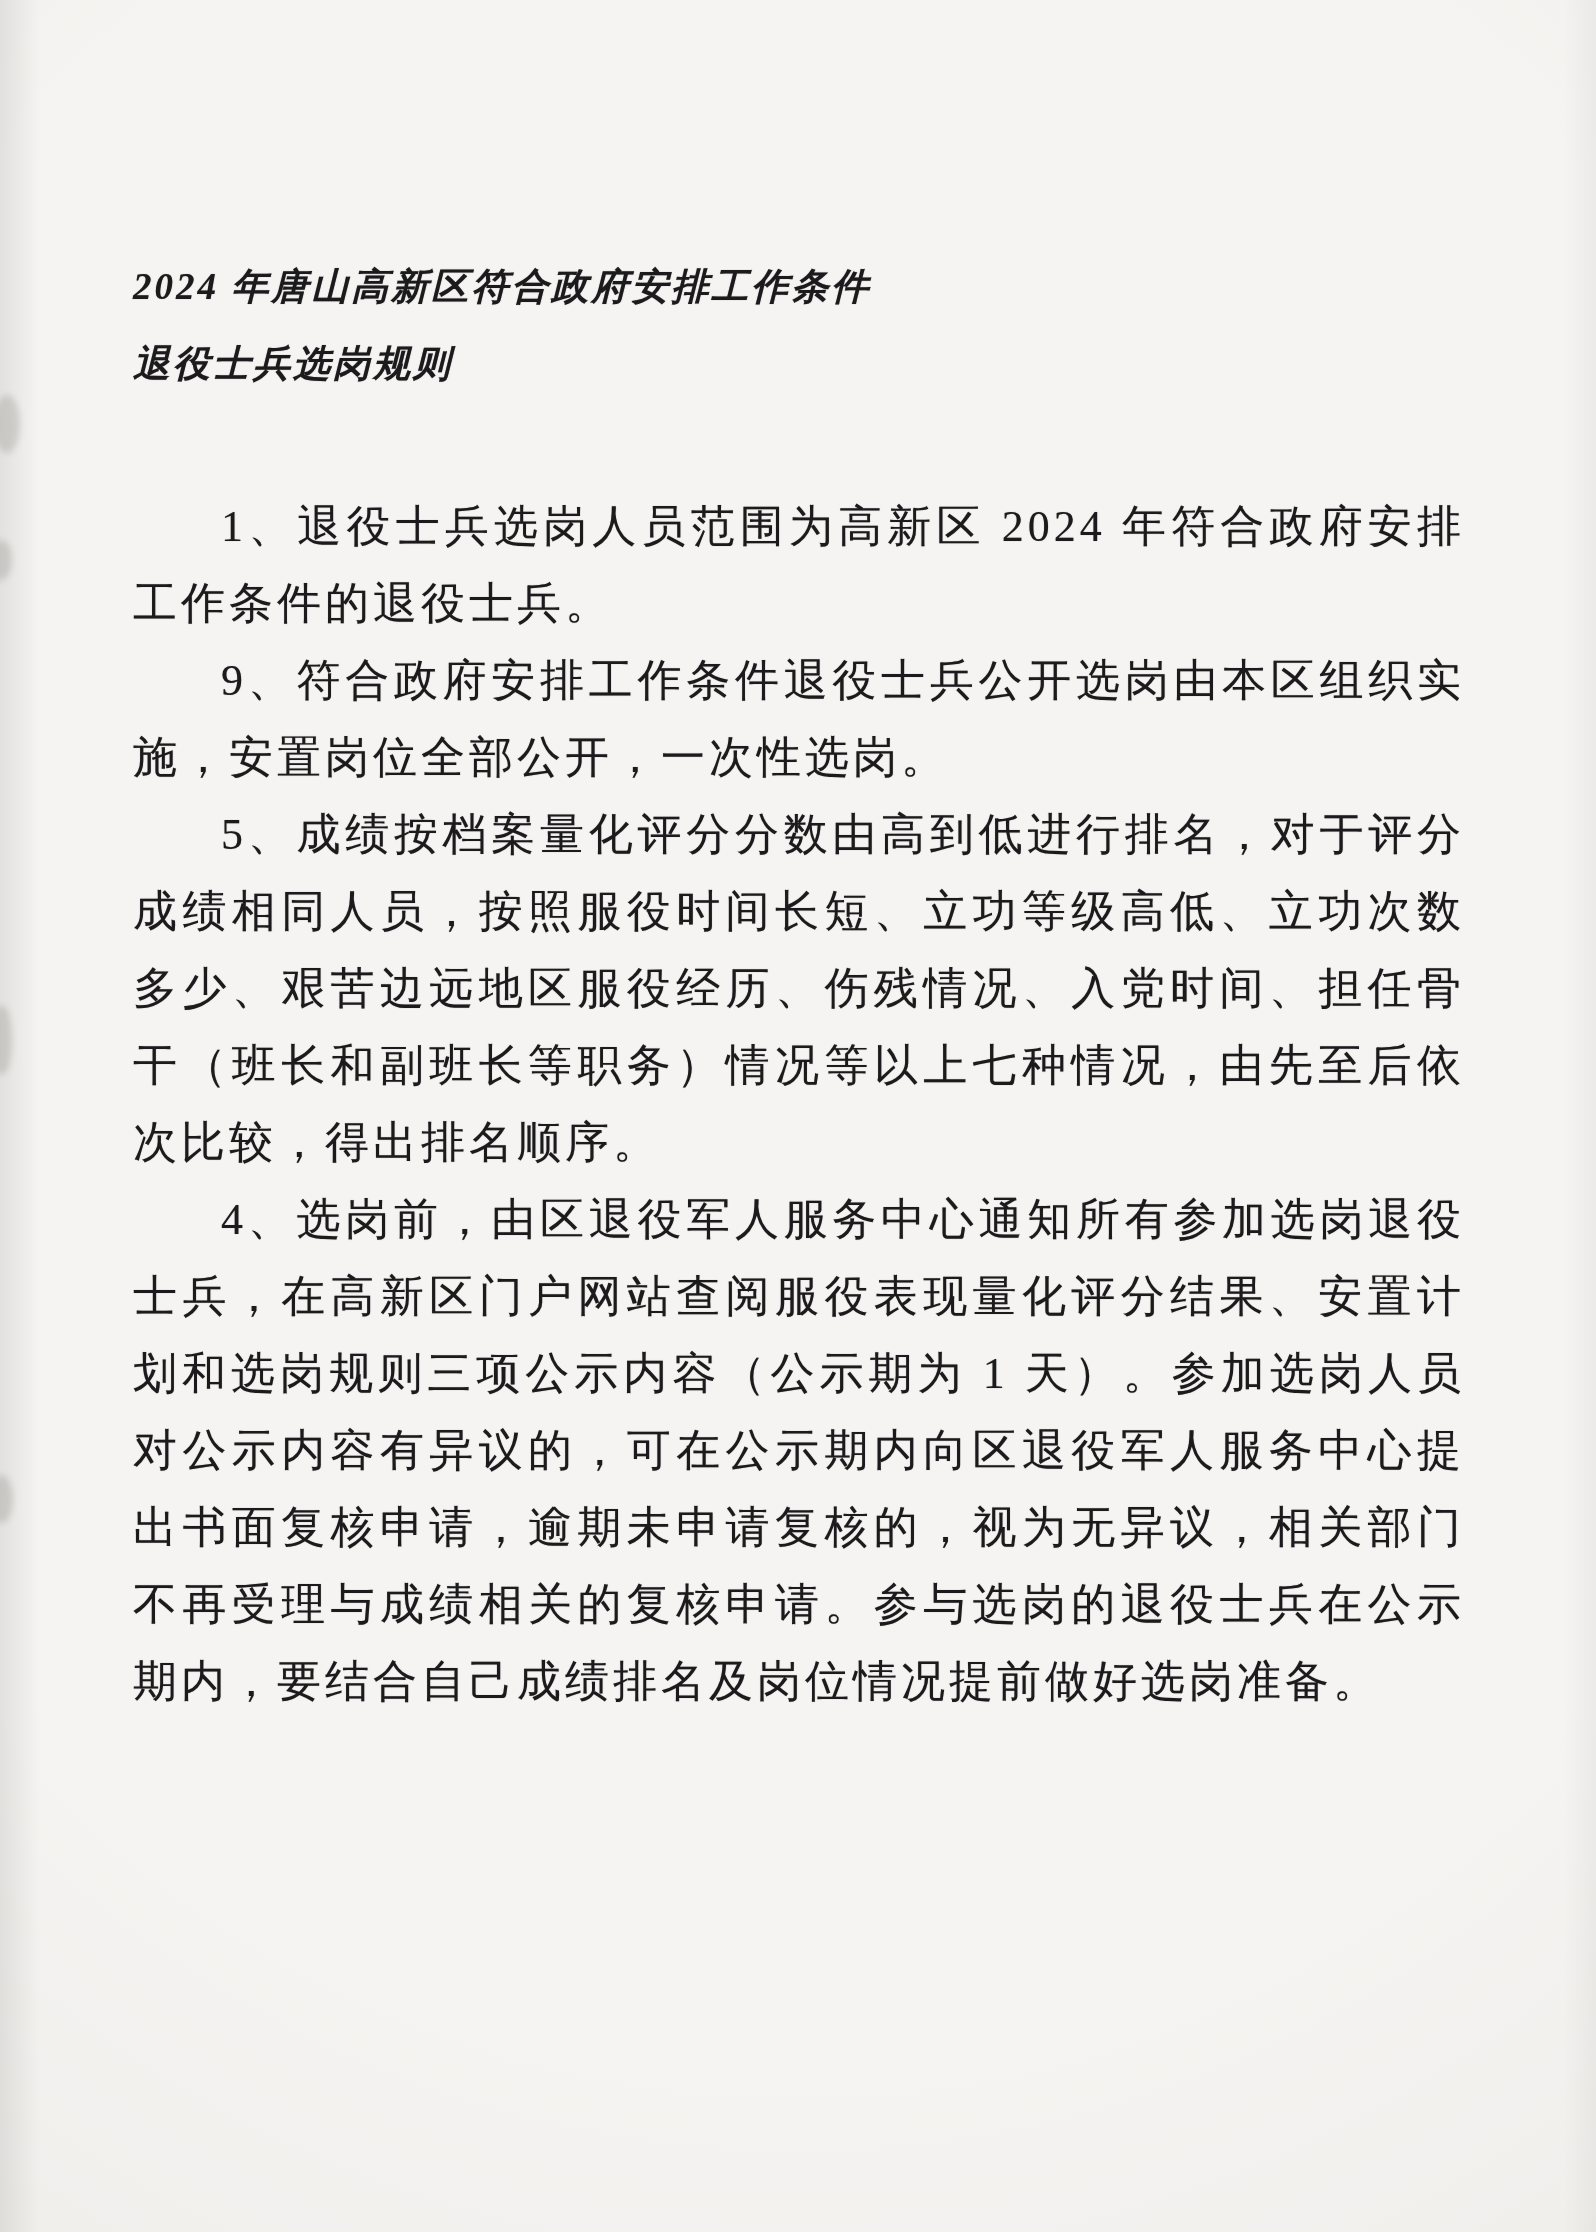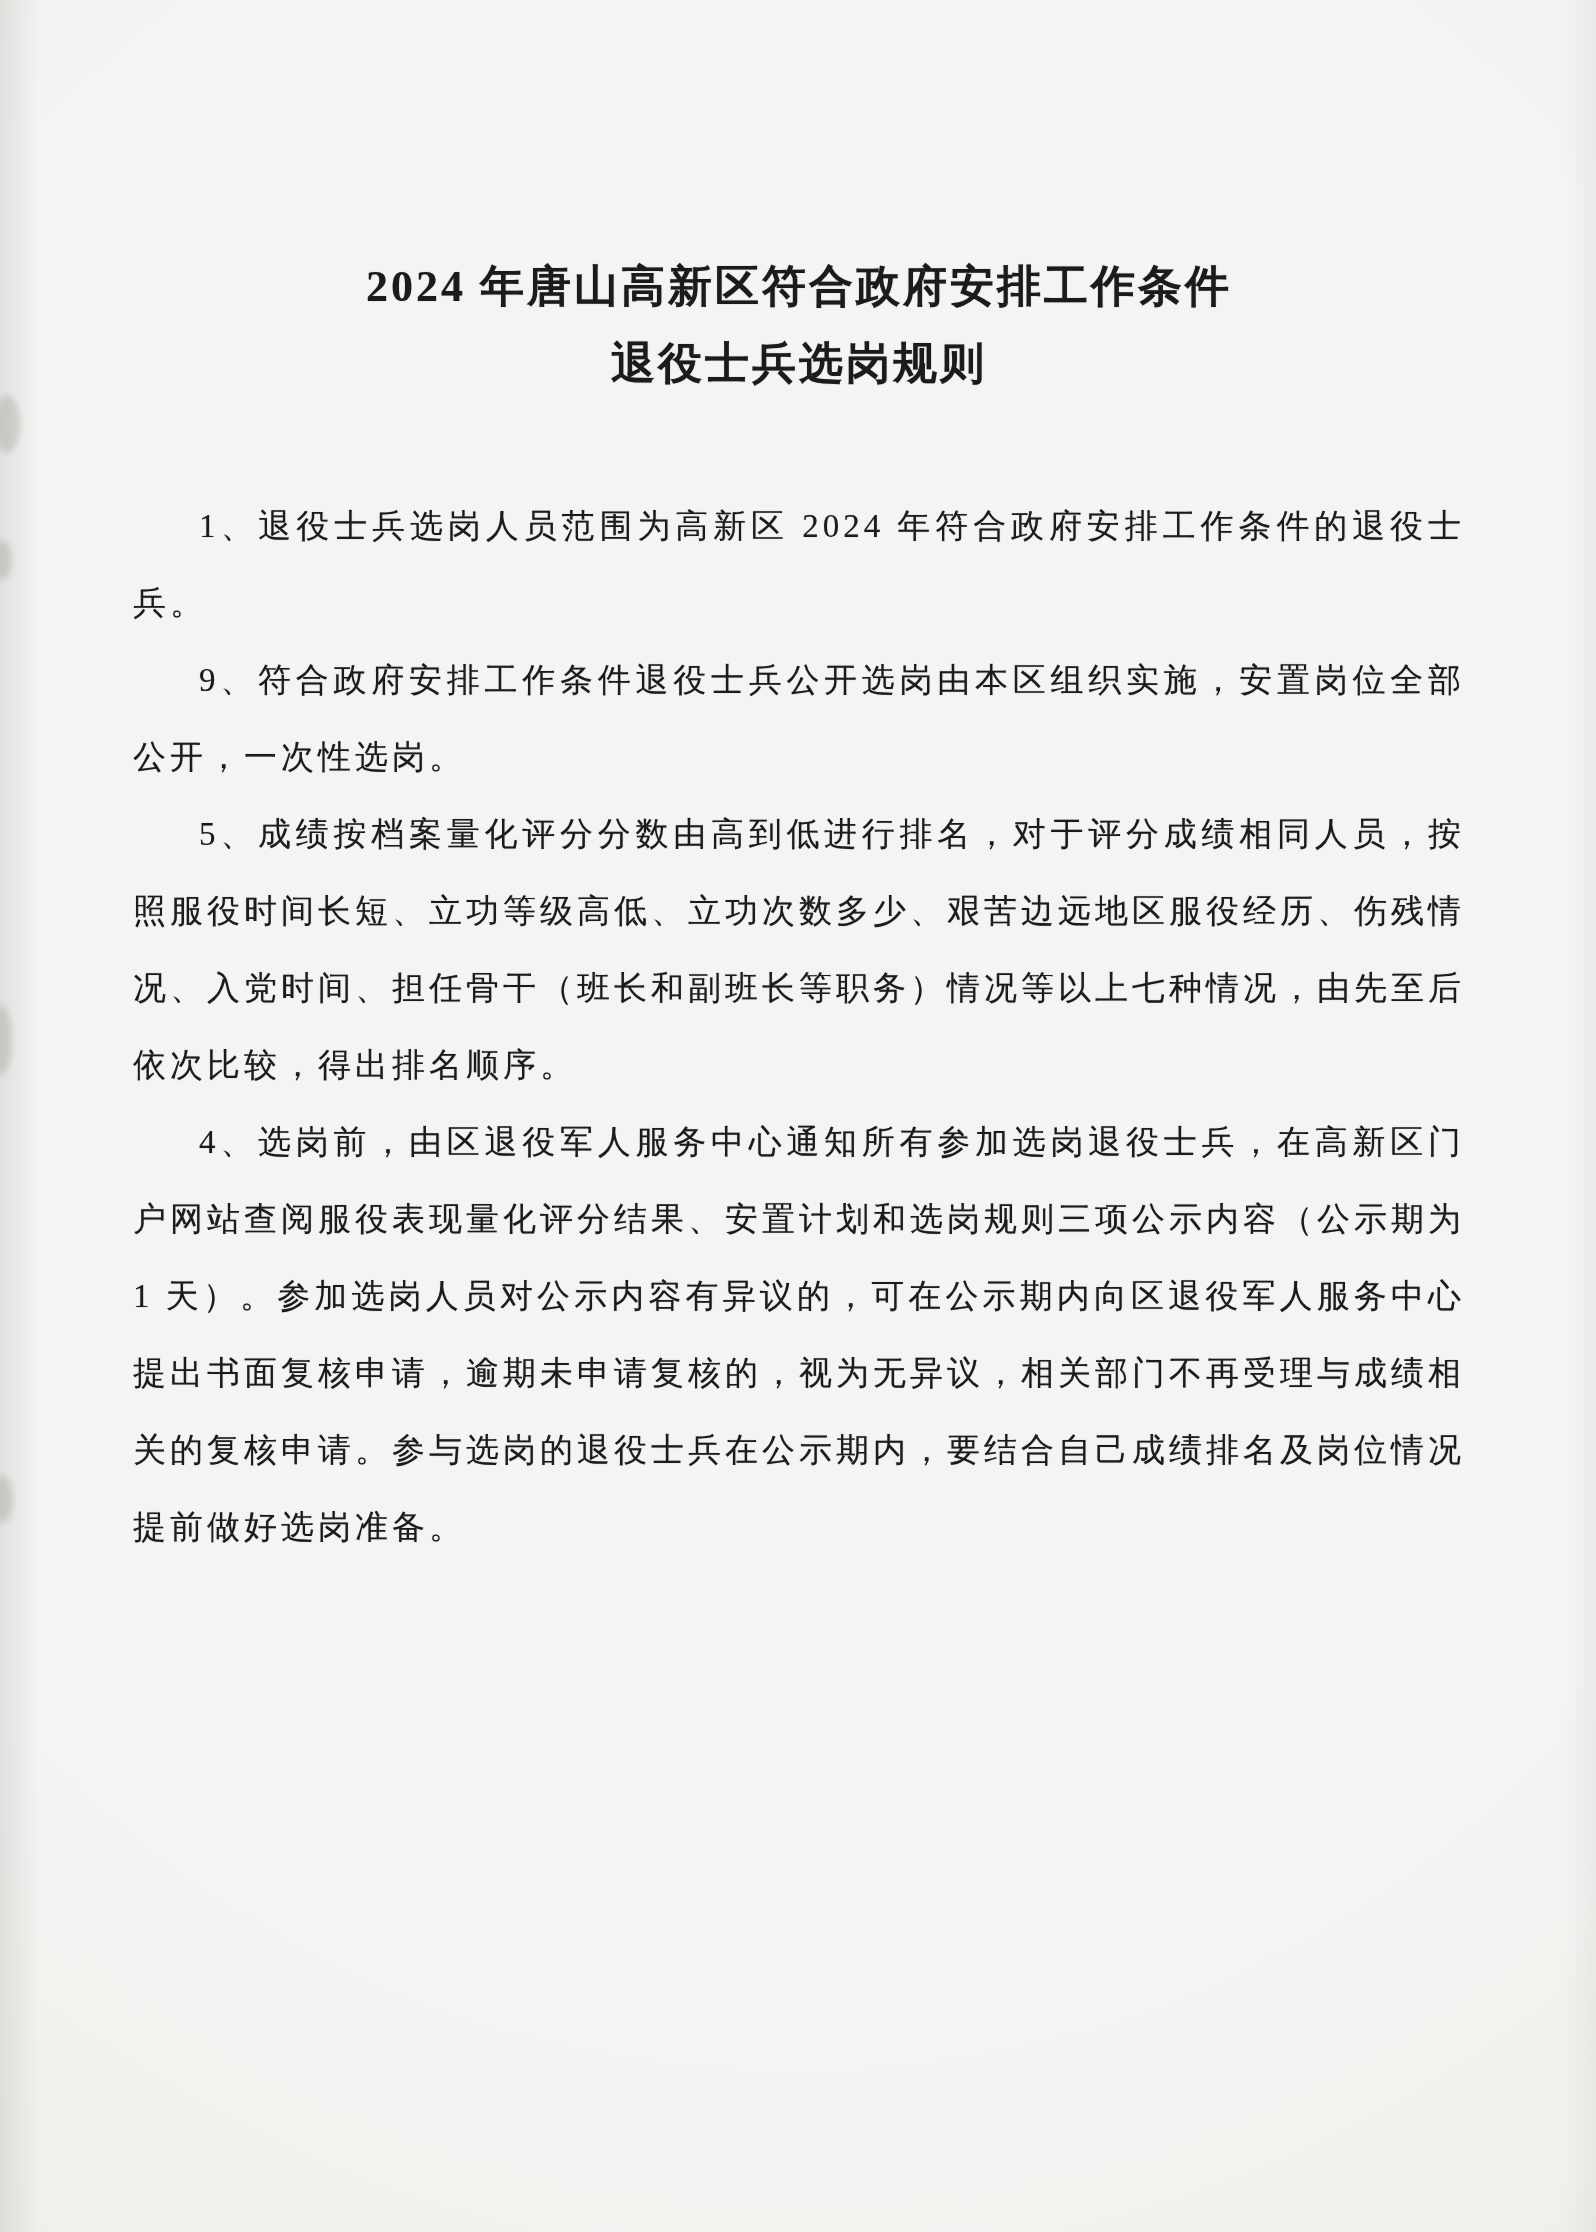--- a/index.html
+++ b/index.html
@@ -22,33 +22,34 @@
     color: #1b1b1d;
   }
   .content {
     position: absolute;
     left: 133px;
     top: 248px;
     width: 1332px;
   }
   .doc-title {
     margin: 0 0 86px 0;
-    font-size: 44px;
+    font-size: 37px;
     font-weight: bold;
     line-height: 77px;
-    text-align: center;
+    text-align: left;
     letter-spacing: 3px;
     text-shadow: 0 0 1px rgba(20,20,20,0.45);
+    font-style: italic;
   }
   .doc-title .title-line {
     display: block;
   }
   .body-text p {
     margin: 0;
-    font-size: 33px;
+    font-size: 44px;
     line-height: 77px;
     letter-spacing: 4px;
     text-align: justify;
     text-indent: 2em;
     text-shadow: 0 0 1px rgba(20,20,20,0.4);
   }
   .artifact {
     position: absolute;
     background: rgba(80,78,74,0.18);
     border-radius: 50%;

